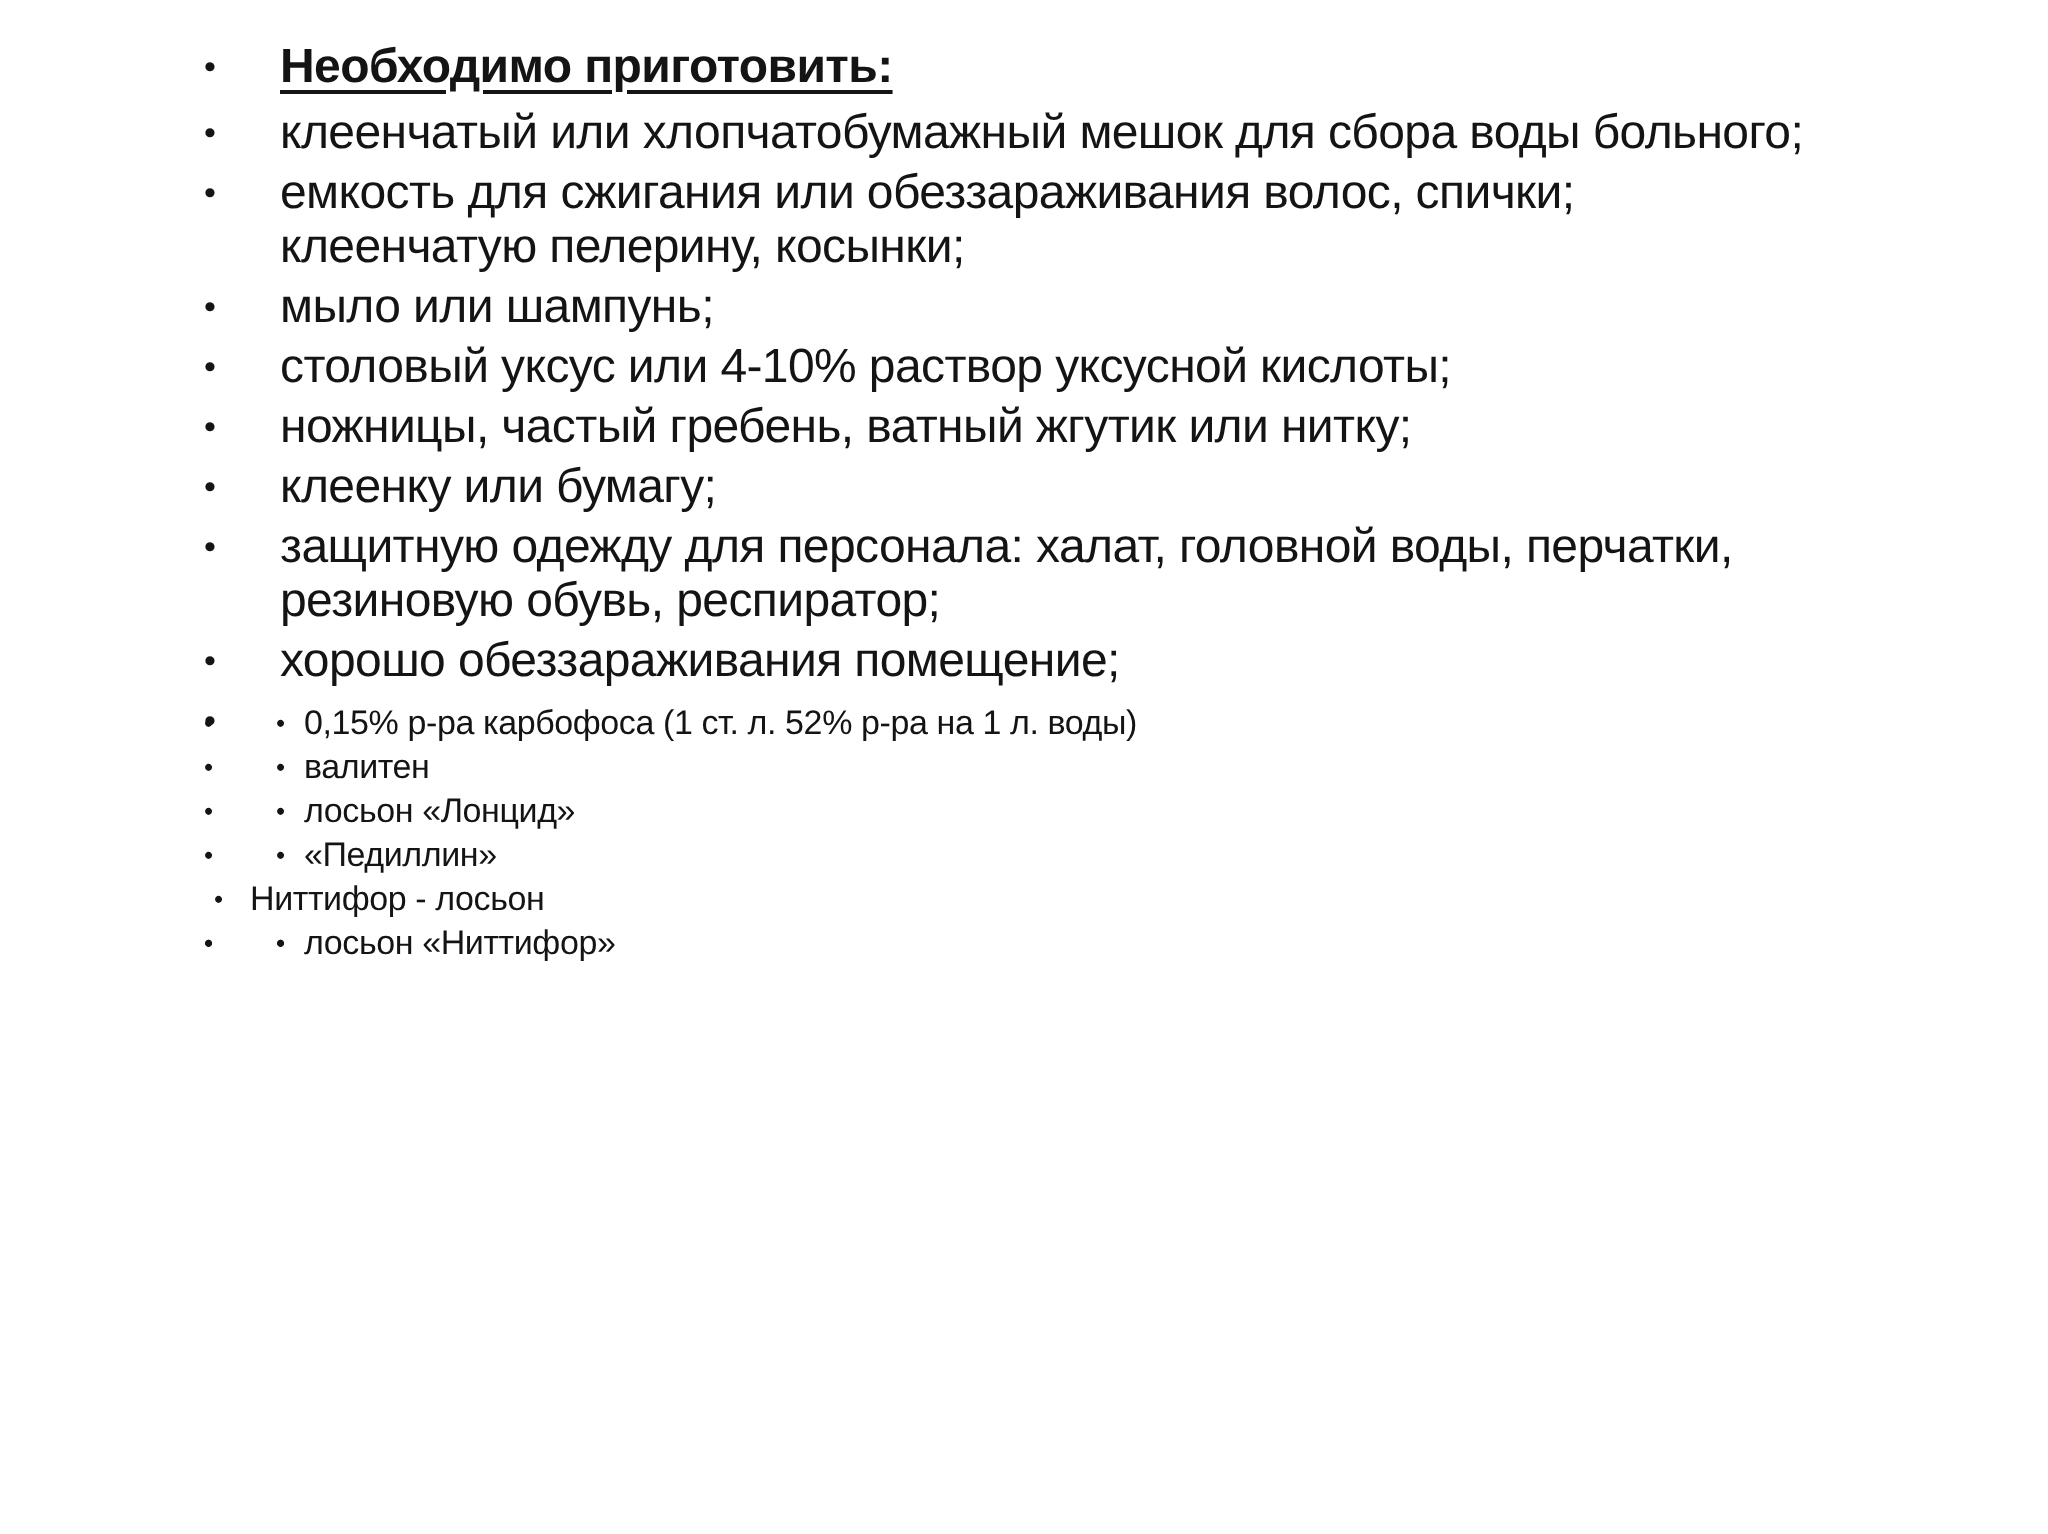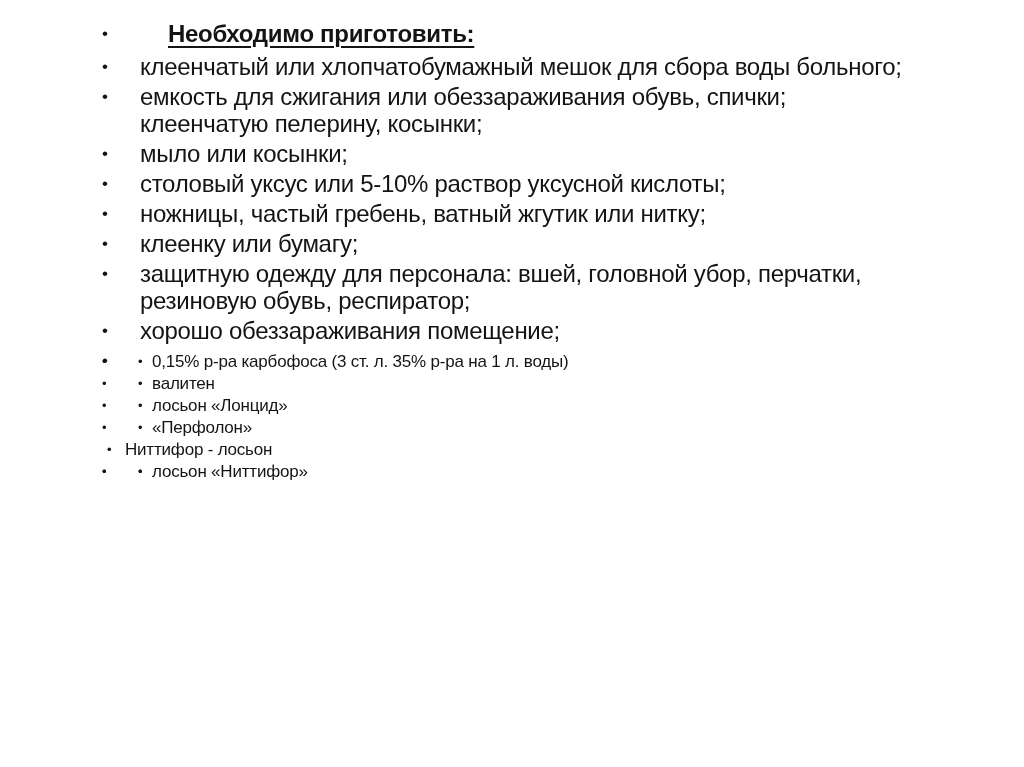--- a/index.html
+++ b/index.html
@@ -43,21 +43,20 @@
     line-height: 27px;
   }
   .item.title-item {
     margin-bottom: 6px;
   }
   .item.title-item .txt {
     font-weight: bold;
     text-decoration: underline;
     text-decoration-thickness: 2px;
     text-underline-offset: 4px;
-    margin-left: 28px;
   }
   .txt {
     white-space: pre-line;
   }
   
   .subs {
     margin-top: 7px;
   }
   .sub {
     position: relative;
@@ -99,83 +98,83 @@
       <span class="txt">Необходимо приготовить:</span>
     </div>
 
     <div class="item">
       <span class="b">•</span>
       <span class="txt">клеенчатый или хлопчатобумажный мешок для сбора воды больного;</span>
     </div>
 
     <div class="item">
       <span class="b">•</span>
-      <span class="txt">емкость для сжигания или обеззараживания обувь, спички;
+      <span class="txt">емкость для сжигания или обеззараживания волос, спички;
 клеенчатую пелерину, косынки;</span>
     </div>
 
     <div class="item">
       <span class="b">•</span>
-      <span class="txt">мыло или косынки;</span>
+      <span class="txt">мыло или шампунь;</span>
     </div>
 
     <div class="item">
       <span class="b">•</span>
-      <span class="txt">столовый уксус или 5-10% раствор уксусной кислоты;</span>
+      <span class="txt">столовый уксус или 4-10% раствор уксусной кислоты;</span>
     </div>
 
     <div class="item">
       <span class="b">•</span>
       <span class="txt">ножницы, частый гребень, ватный жгутик или нитку;</span>
     </div>
 
     <div class="item">
       <span class="b">•</span>
       <span class="txt">клеенку или бумагу;</span>
     </div>
 
     <div class="item">
       <span class="b">•</span>
-      <span class="txt">защитную одежду для персонала: вшей, головной убор, перчатки,
+      <span class="txt">защитную одежду для персонала: халат, головной воды, перчатки,
 резиновую обувь, респиратор;</span>
     </div>
 
     <div class="item">
       <span class="b">•</span>
       <span class="txt">хорошо обеззараживания помещение;</span>
     </div>
 
     <div class="item">
       <span class="b">•</span>
     </div>
 
     <div class="subs">
 
       <div class="sub">
         <span class="b-outer">•</span>
         <span class="b-inner">•</span>
-        <span class="txt">0,15% р-ра карбофоса (3 ст. л. 35% р-ра на 1 л. воды)</span>
+        <span class="txt">0,15% р-ра карбофоса (1 ст. л. 52% р-ра на 1 л. воды)</span>
       </div>
 
       <div class="sub">
         <span class="b-outer">•</span>
         <span class="b-inner">•</span>
         <span class="txt">валитен</span>
       </div>
 
       <div class="sub">
         <span class="b-outer">•</span>
         <span class="b-inner">•</span>
         <span class="txt">лосьон «Лонцид»</span>
       </div>
 
       <div class="sub">
         <span class="b-outer">•</span>
         <span class="b-inner">•</span>
-        <span class="txt">«Перфолон»</span>
+        <span class="txt">«Педиллин»</span>
       </div>
 
       <div class="sub single">
         <span class="b-outer">•</span>
         <span class="txt">Ниттифор - лосьон</span>
       </div>
 
       <div class="sub">
         <span class="b-outer">•</span>
         <span class="b-inner">•</span>

